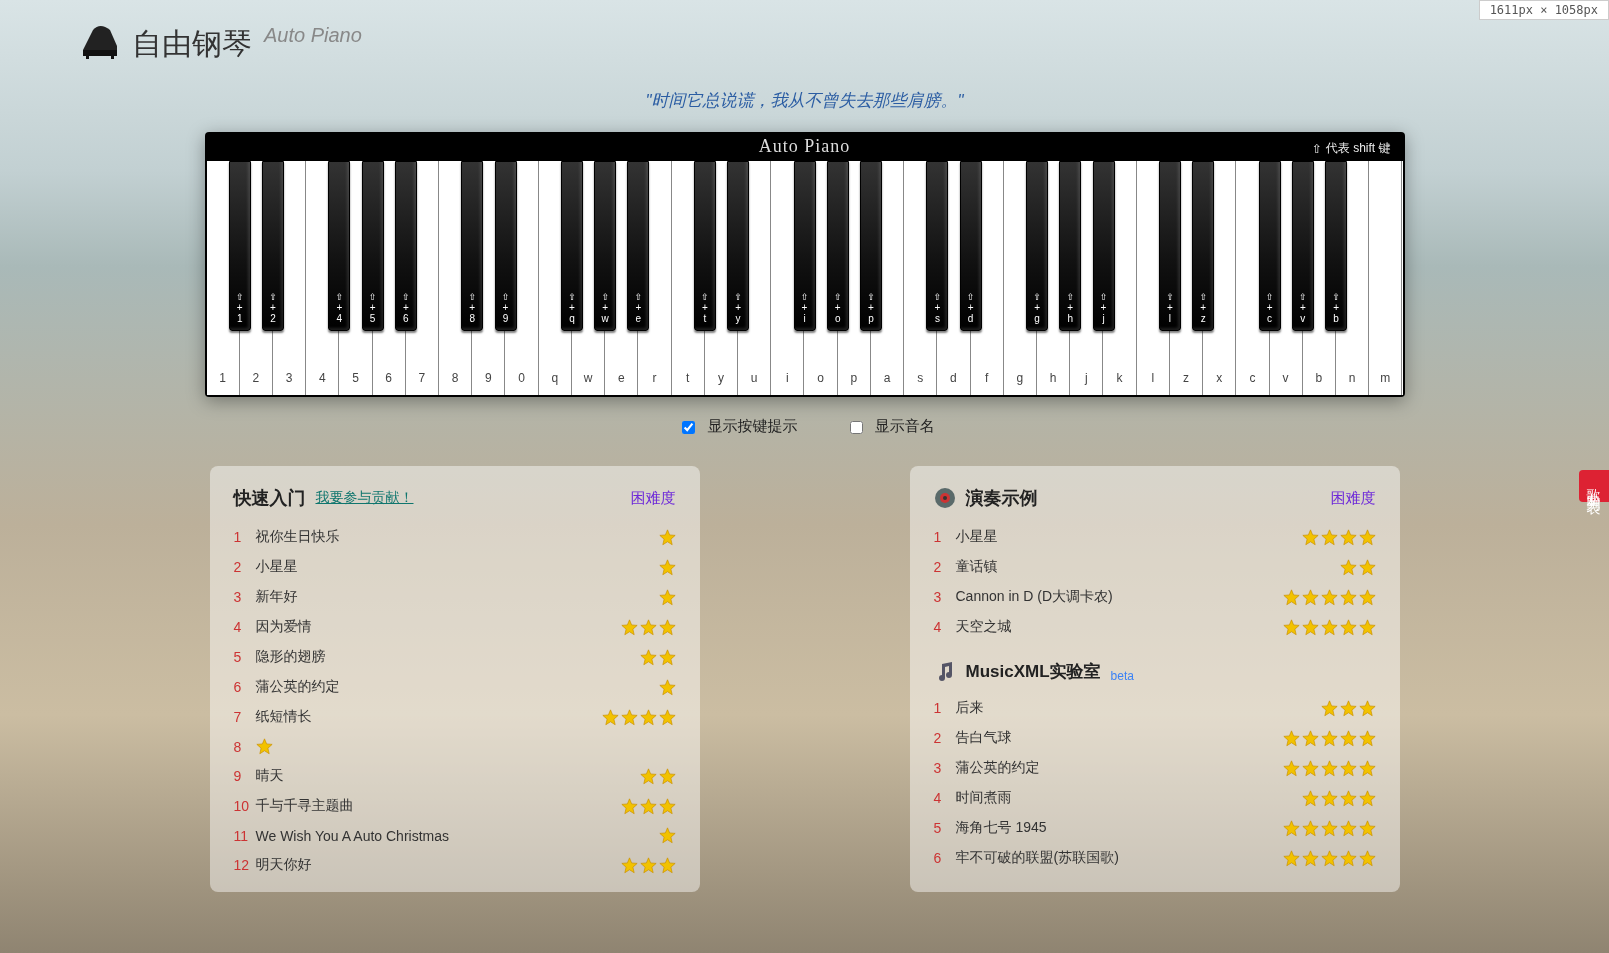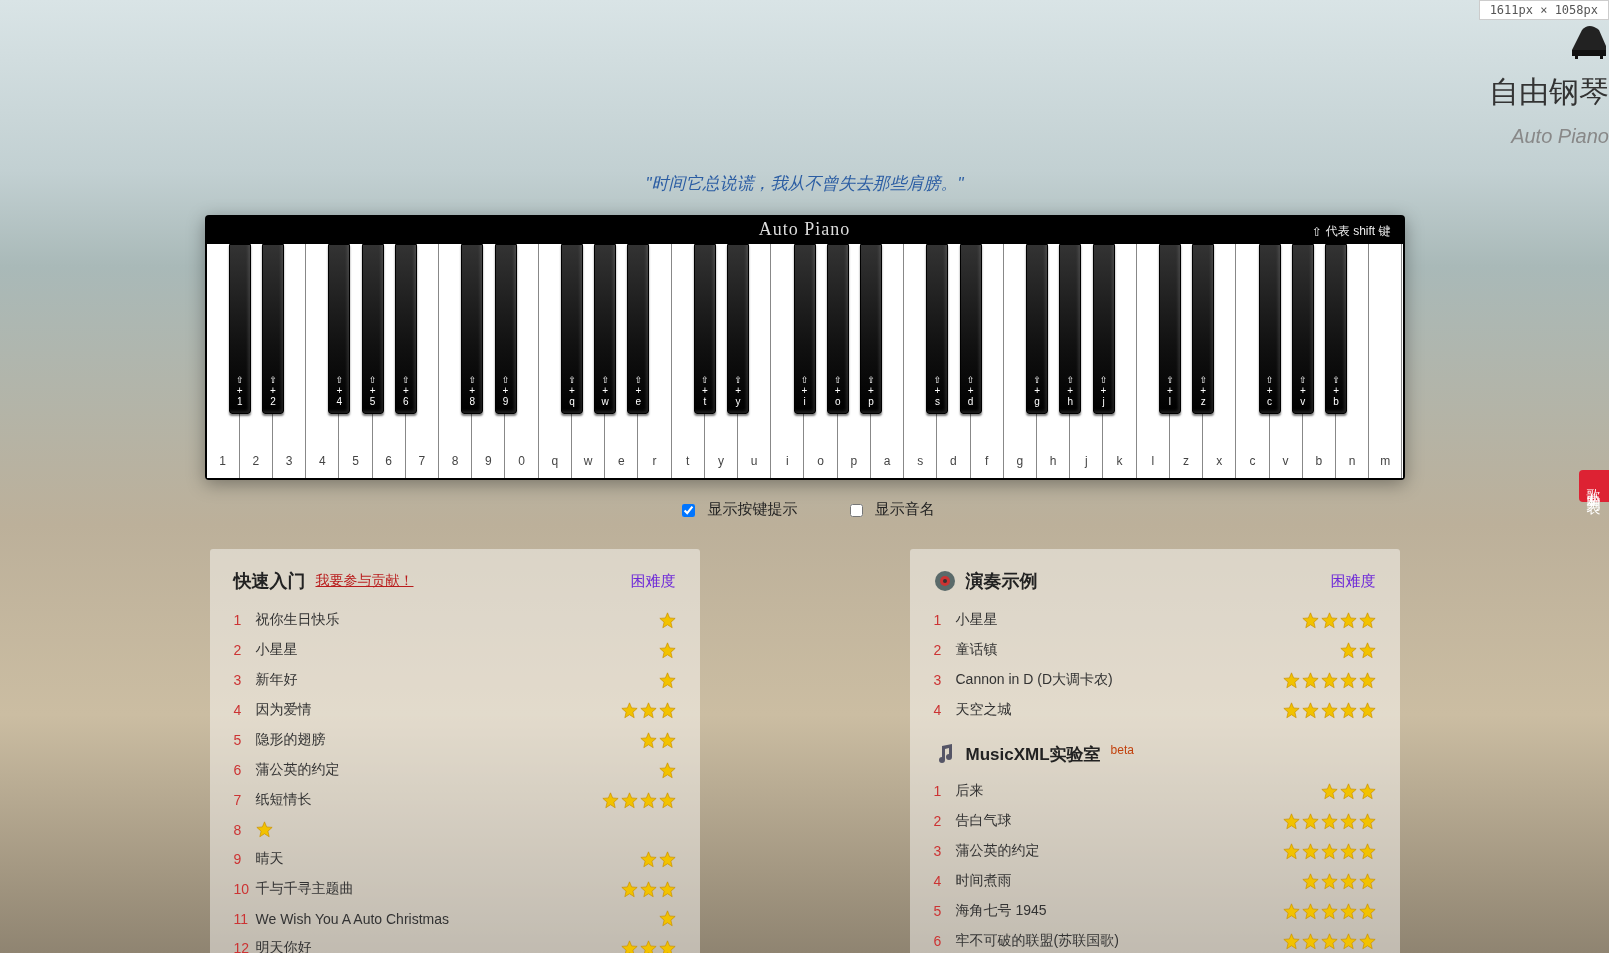--- a/index.html
+++ b/index.html
@@ -11,23 +11,22 @@
   overflow-x: hidden;
   position: relative;
   color: #333;
 }
 .size-badge {
   position: absolute; top: 0; right: 0;
   background: #fff; border: 1px solid #ccc;
   font: 12px monospace; padding: 2px 10px; color: #555;
 }
 .header {
-  display: flex; align-items: flex-end; gap: 12px;
+  display: flex; align-items: flex-start; gap: 12px;
   padding: 24px 0 6px 80px;
-  flex-direction: column;
 }
 .piano-logo { width: 40px; height: 36px; position: relative; }
 .piano-logo svg { width: 100%; height: 100%; }
 .title-zh { font-size: 30px; color: #333; font-weight: 400; }
 .title-en { font-size: 20px; color: #888; font-style: italic; }
 .quote {
   text-align: center; color: #2b5da3; font-style: italic;
   font-size: 17px; margin: 18px 0 20px;
 }
 .piano-wrap {
@@ -74,45 +73,45 @@
 .options {
   text-align: center; margin: 20px 0 30px; font-size: 15px; color: #222;
 }
 .options label { margin: 0 20px; cursor: pointer; padding-left: 8px; }
 .options input { margin-right: 8px; vertical-align: middle; }
 .lists {
   display: flex; justify-content: center; gap: 210px;
 }
 .panel {
   background: rgba(255,255,255,0.45);
-  width: 490px; padding: 20px 24px 6px;
-  border-radius: 3px;
+  width: 490px; padding: 20px 24px 12px;
+  border-radius: 8px;
 }
 .panel-head {
   display: flex; align-items: center; justify-content: space-between;
   margin-bottom: 12px;
 }
 .panel-title-group { display: flex; align-items: center; gap: 10px; }
 .panel-title { font-size: 18px; font-weight: bold; color: #222; }
-.contribute { color: #b91c1c; font-size: 14px; text-decoration: underline; cursor: pointer; }
+.contribute { color: #0f766e; font-size: 14px; text-decoration: underline; cursor: pointer; }
 .difficulty-head { font-size: 15px; color: #6d28d9; }
 .panel-icon { width: 22px; height: 22px; display: inline-flex; align-items: center; justify-content: center; }
 .row {
   display: flex; align-items: center;
   padding: 6px 0; font-size: 14px; color: #333;
 }
 .row .num { color: #c33; width: 22px; flex: 0 0 22px; }
 .row .name { flex: 1; cursor: pointer; }
 .stars { display: flex; gap: 2px; }
 .star { width: 17px; height: 17px; }
 .section-sub {
-  display: flex; align-items: flex-start; gap: 10px; margin: 18px 0 10px;
+  display: flex; align-items: flex-end; gap: 10px; margin: 18px 0 10px;
   font-size: 17px; font-weight: bold; color: #222;
 }
-.section-sub .beta { font-size: 12px; color: #c2410c; font-weight: normal; }
+.section-sub .beta { font-size: 12px; color: #3b82f6; font-weight: normal; }
 .side-tab {
   position: fixed; right: 0; top: 470px;
   background: #d23; color: #fff; padding: 8px 6px;
   font-size: 14px; writing-mode: vertical-rl; cursor: pointer;
   border-radius: 4px 0 0 4px; letter-spacing: 4px;
 }
 </style>
 </head>
 <body>
 

